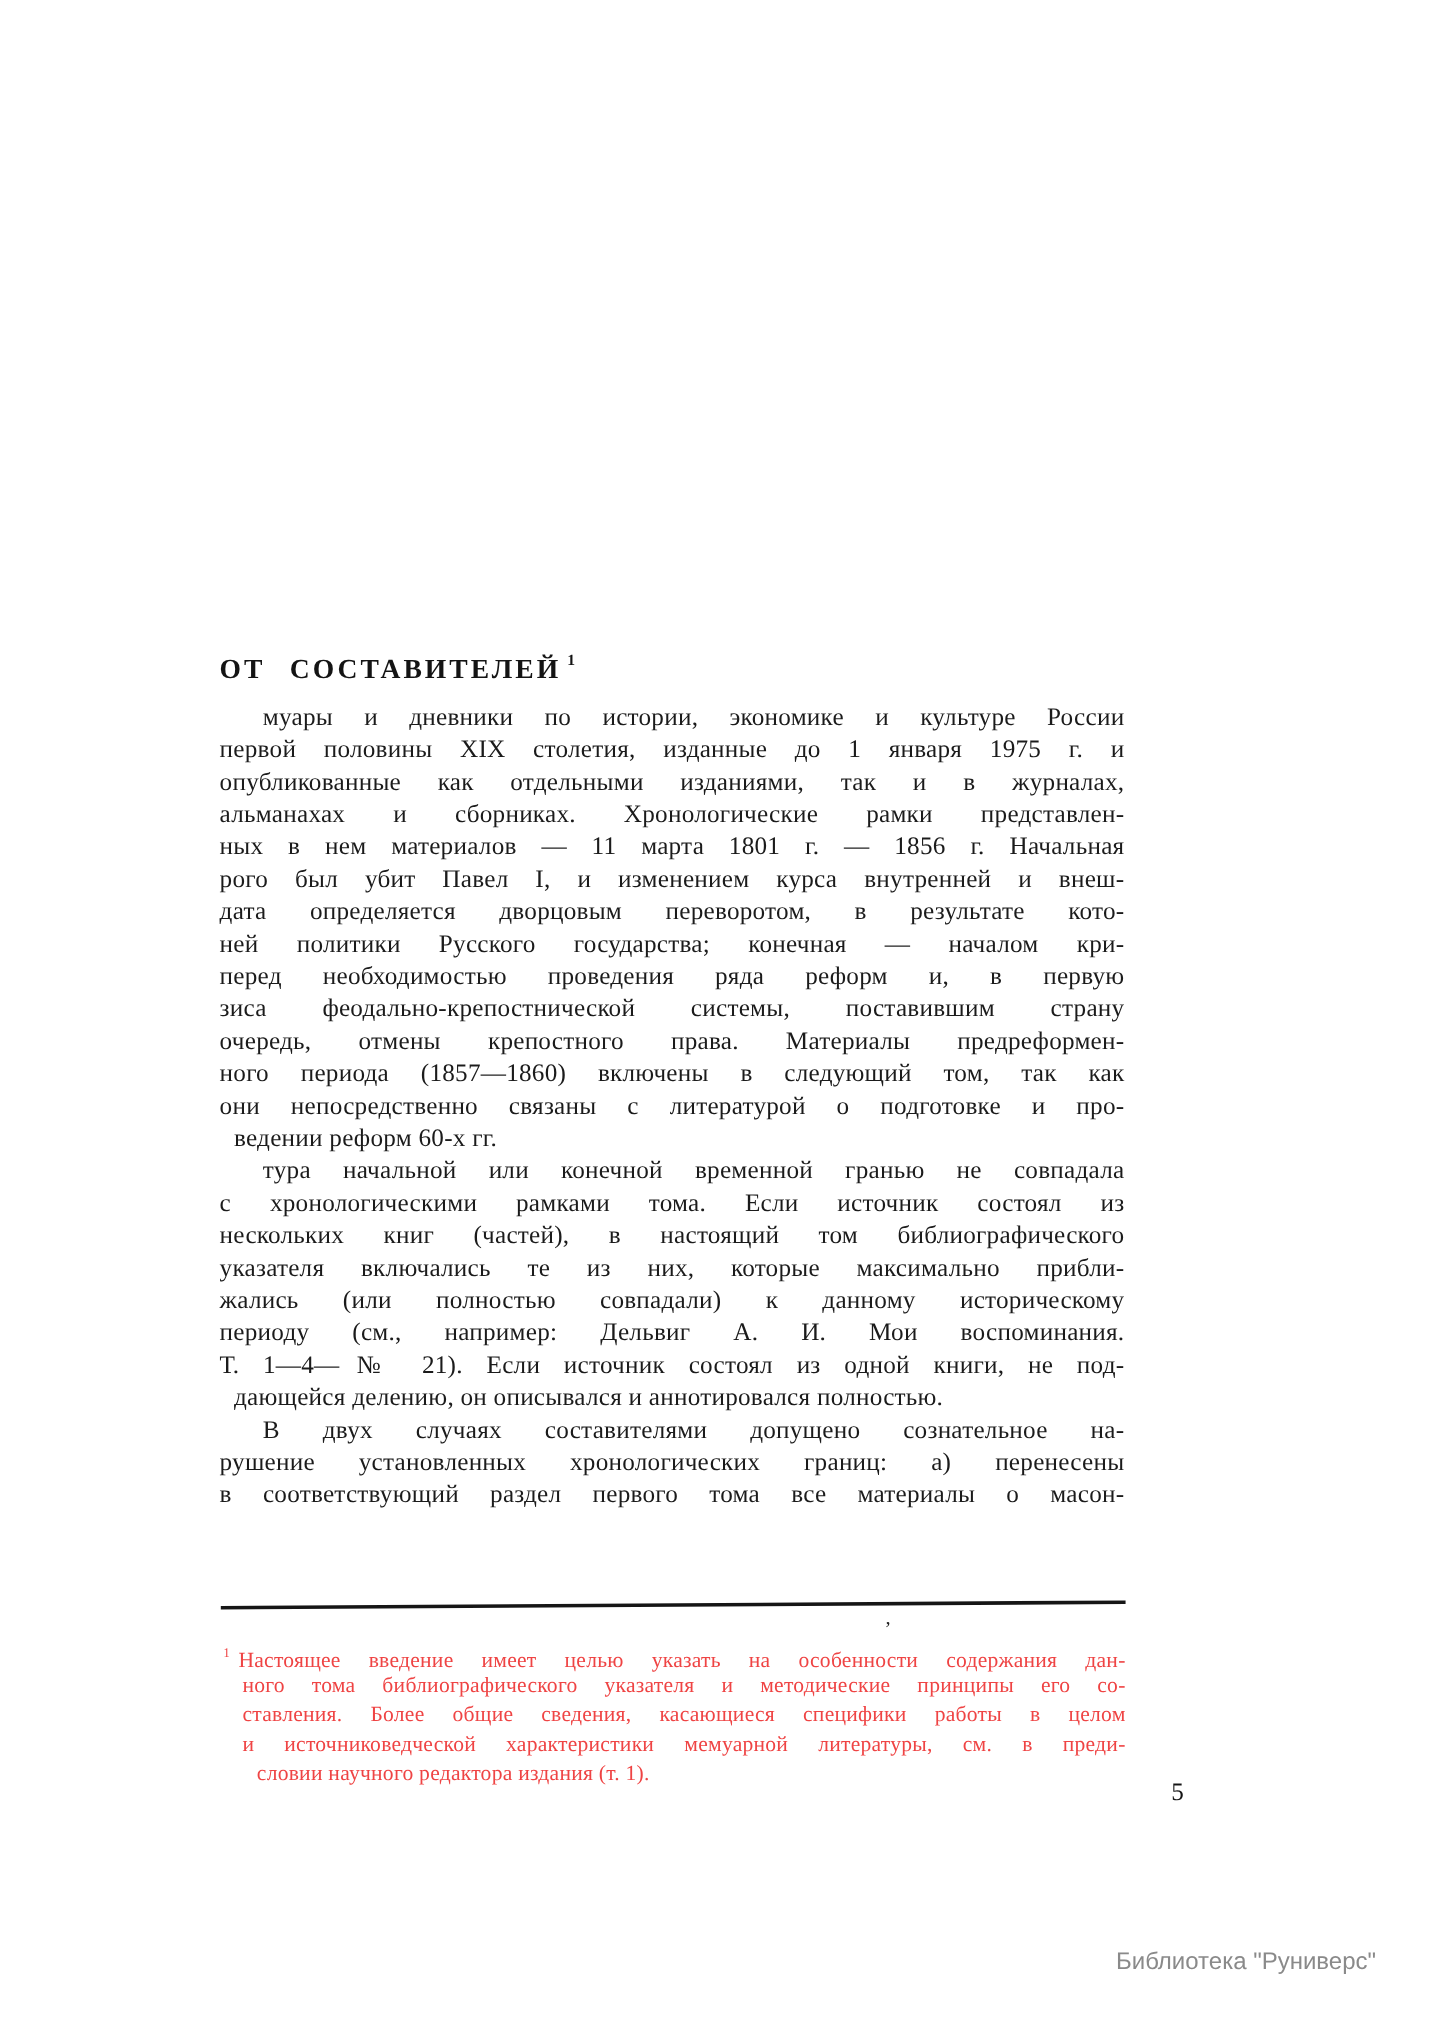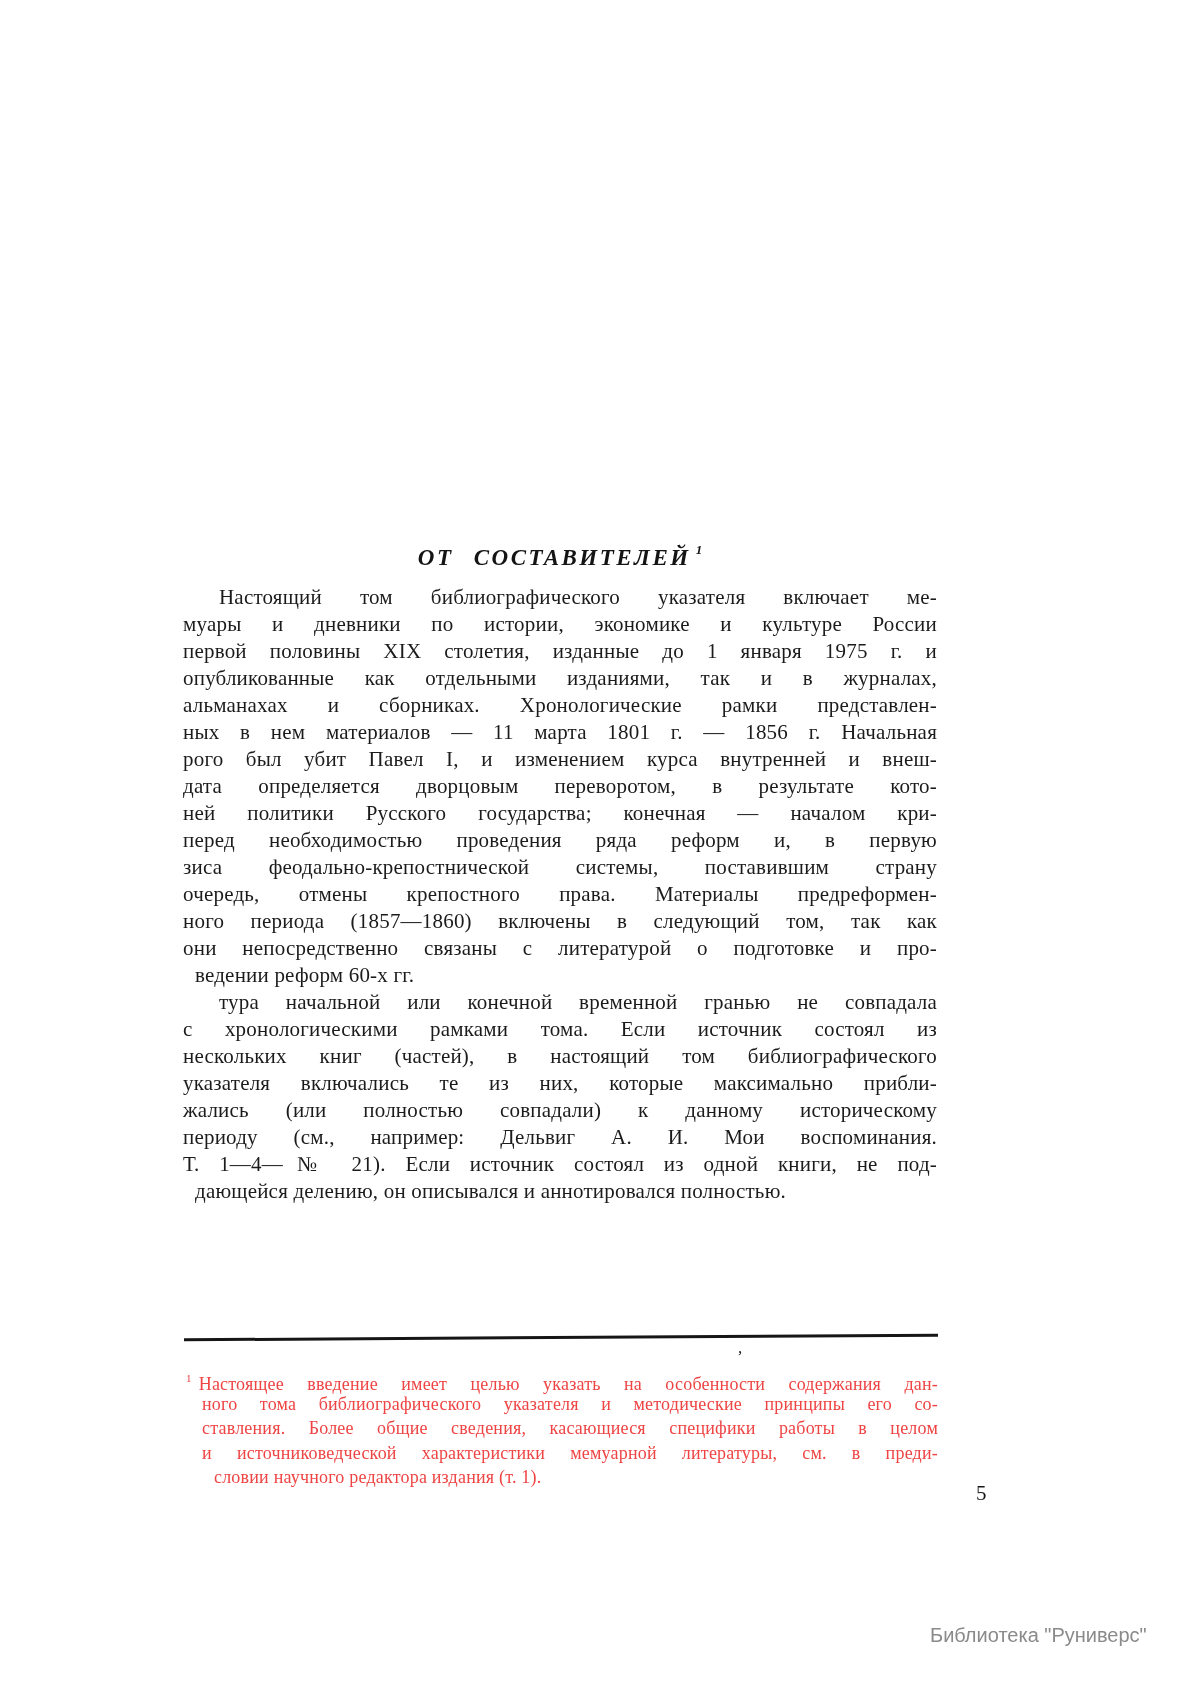--- a/index.html
+++ b/index.html
@@ -15,28 +15,26 @@
     font-family: "Liberation Serif", "DejaVu Serif", serif;
     color: #1a1a1a;
     overflow: hidden;
   }
   
   #title {
     position: absolute;
     top: 529px;
     left: 183px;
     width: 754px;
-    text-align: center;
     font-weight: bold;
     font-size: 23px;
     letter-spacing: 2.5px;
     word-spacing: 12px;
     color: #141414;
     white-space: nowrap;
-    font-style: italic;
   }
   #title sup.title-marker {
     font-size: 13px;
     font-weight: bold;
     letter-spacing: 0;
     margin-left: 5px;
     position: relative;
     top: -2px;
   }
   
@@ -121,21 +119,20 @@
 </style>
 </head>
 <body>
 
 <div id="page">
 
   <h1 id="title"><span>ОТ СОСТАВИТЕЛЕЙ</span><sup class="title-marker">1</sup></h1>
 
   <div id="body-text">
     <div class="para">
-        <div class="line">Настоящий том библиографического указателя включает ме-</div>
         <div class="line">муары и дневники по истории, экономике и культуре России</div>
         <div class="line">первой половины XIX столетия, изданные до 1 января 1975 г. и</div>
         <div class="line">опубликованные как отдельными изданиями, так и в журналах,</div>
         <div class="line">альманахах и сборниках. Хронологические рамки представлен-</div>
         <div class="line">ных в нем материалов — 11 марта 1801 г. — 1856 г. Начальная</div>
         <div class="line">рого был убит Павел I, и изменением курса внутренней и внеш-</div>
         <div class="line">дата определяется дворцовым переворотом, в результате кото-</div>
         <div class="line">ней политики Русского государства; конечная — началом кри-</div>
         <div class="line">перед необходимостью проведения ряда реформ и, в первую</div>
         <div class="line">зиса феодально-крепостнической системы, поставившим страну</div>
@@ -147,20 +144,25 @@
     <div class="para">
         <div class="line">тура начальной или конечной временной гранью не совпадала</div>
         <div class="line">с хронологическими рамками тома. Если источник состоял из</div>
         <div class="line">нескольких книг (частей), в настоящий том библиографического</div>
         <div class="line">указателя включались те из них, которые максимально прибли-</div>
         <div class="line">жались (или полностью совпадали) к данному историческому</div>
         <div class="line">периоду (см., например: Дельвиг А. И. Мои воспоминания.</div>
         <div class="line">Т. 1—4—№ 21). Если источник состоял из одной книги, не под-</div>
         <div class="line last">дающейся делению, он описывался и аннотировался полностью.</div>
       </div>
+    <div class="para">
+        <div class="line">В двух случаях составителями допущено сознательное на-</div>
+        <div class="line">рушение установленных хронологических границ: а) перенесены</div>
+        <div class="line">в соответствующий раздел первого тома все материалы о масон-</div>
+      </div>
   </div>
 
   <div id="footnote-rule"></div>
   <span id="rule-artifact">,</span>
 
   <div id="footnote">
       <div class="line"><sup class="fn-marker">1</sup>Настоящее введение имеет целью указать на особенности содержания дан-</div>
       <div class="line">ного тома библиографического указателя и методические принципы его со-</div>
       <div class="line">ставления. Более общие сведения, касающиеся специфики работы в целом</div>
       <div class="line">и источниковедческой характеристики мемуарной литературы, см. в преди-</div>

